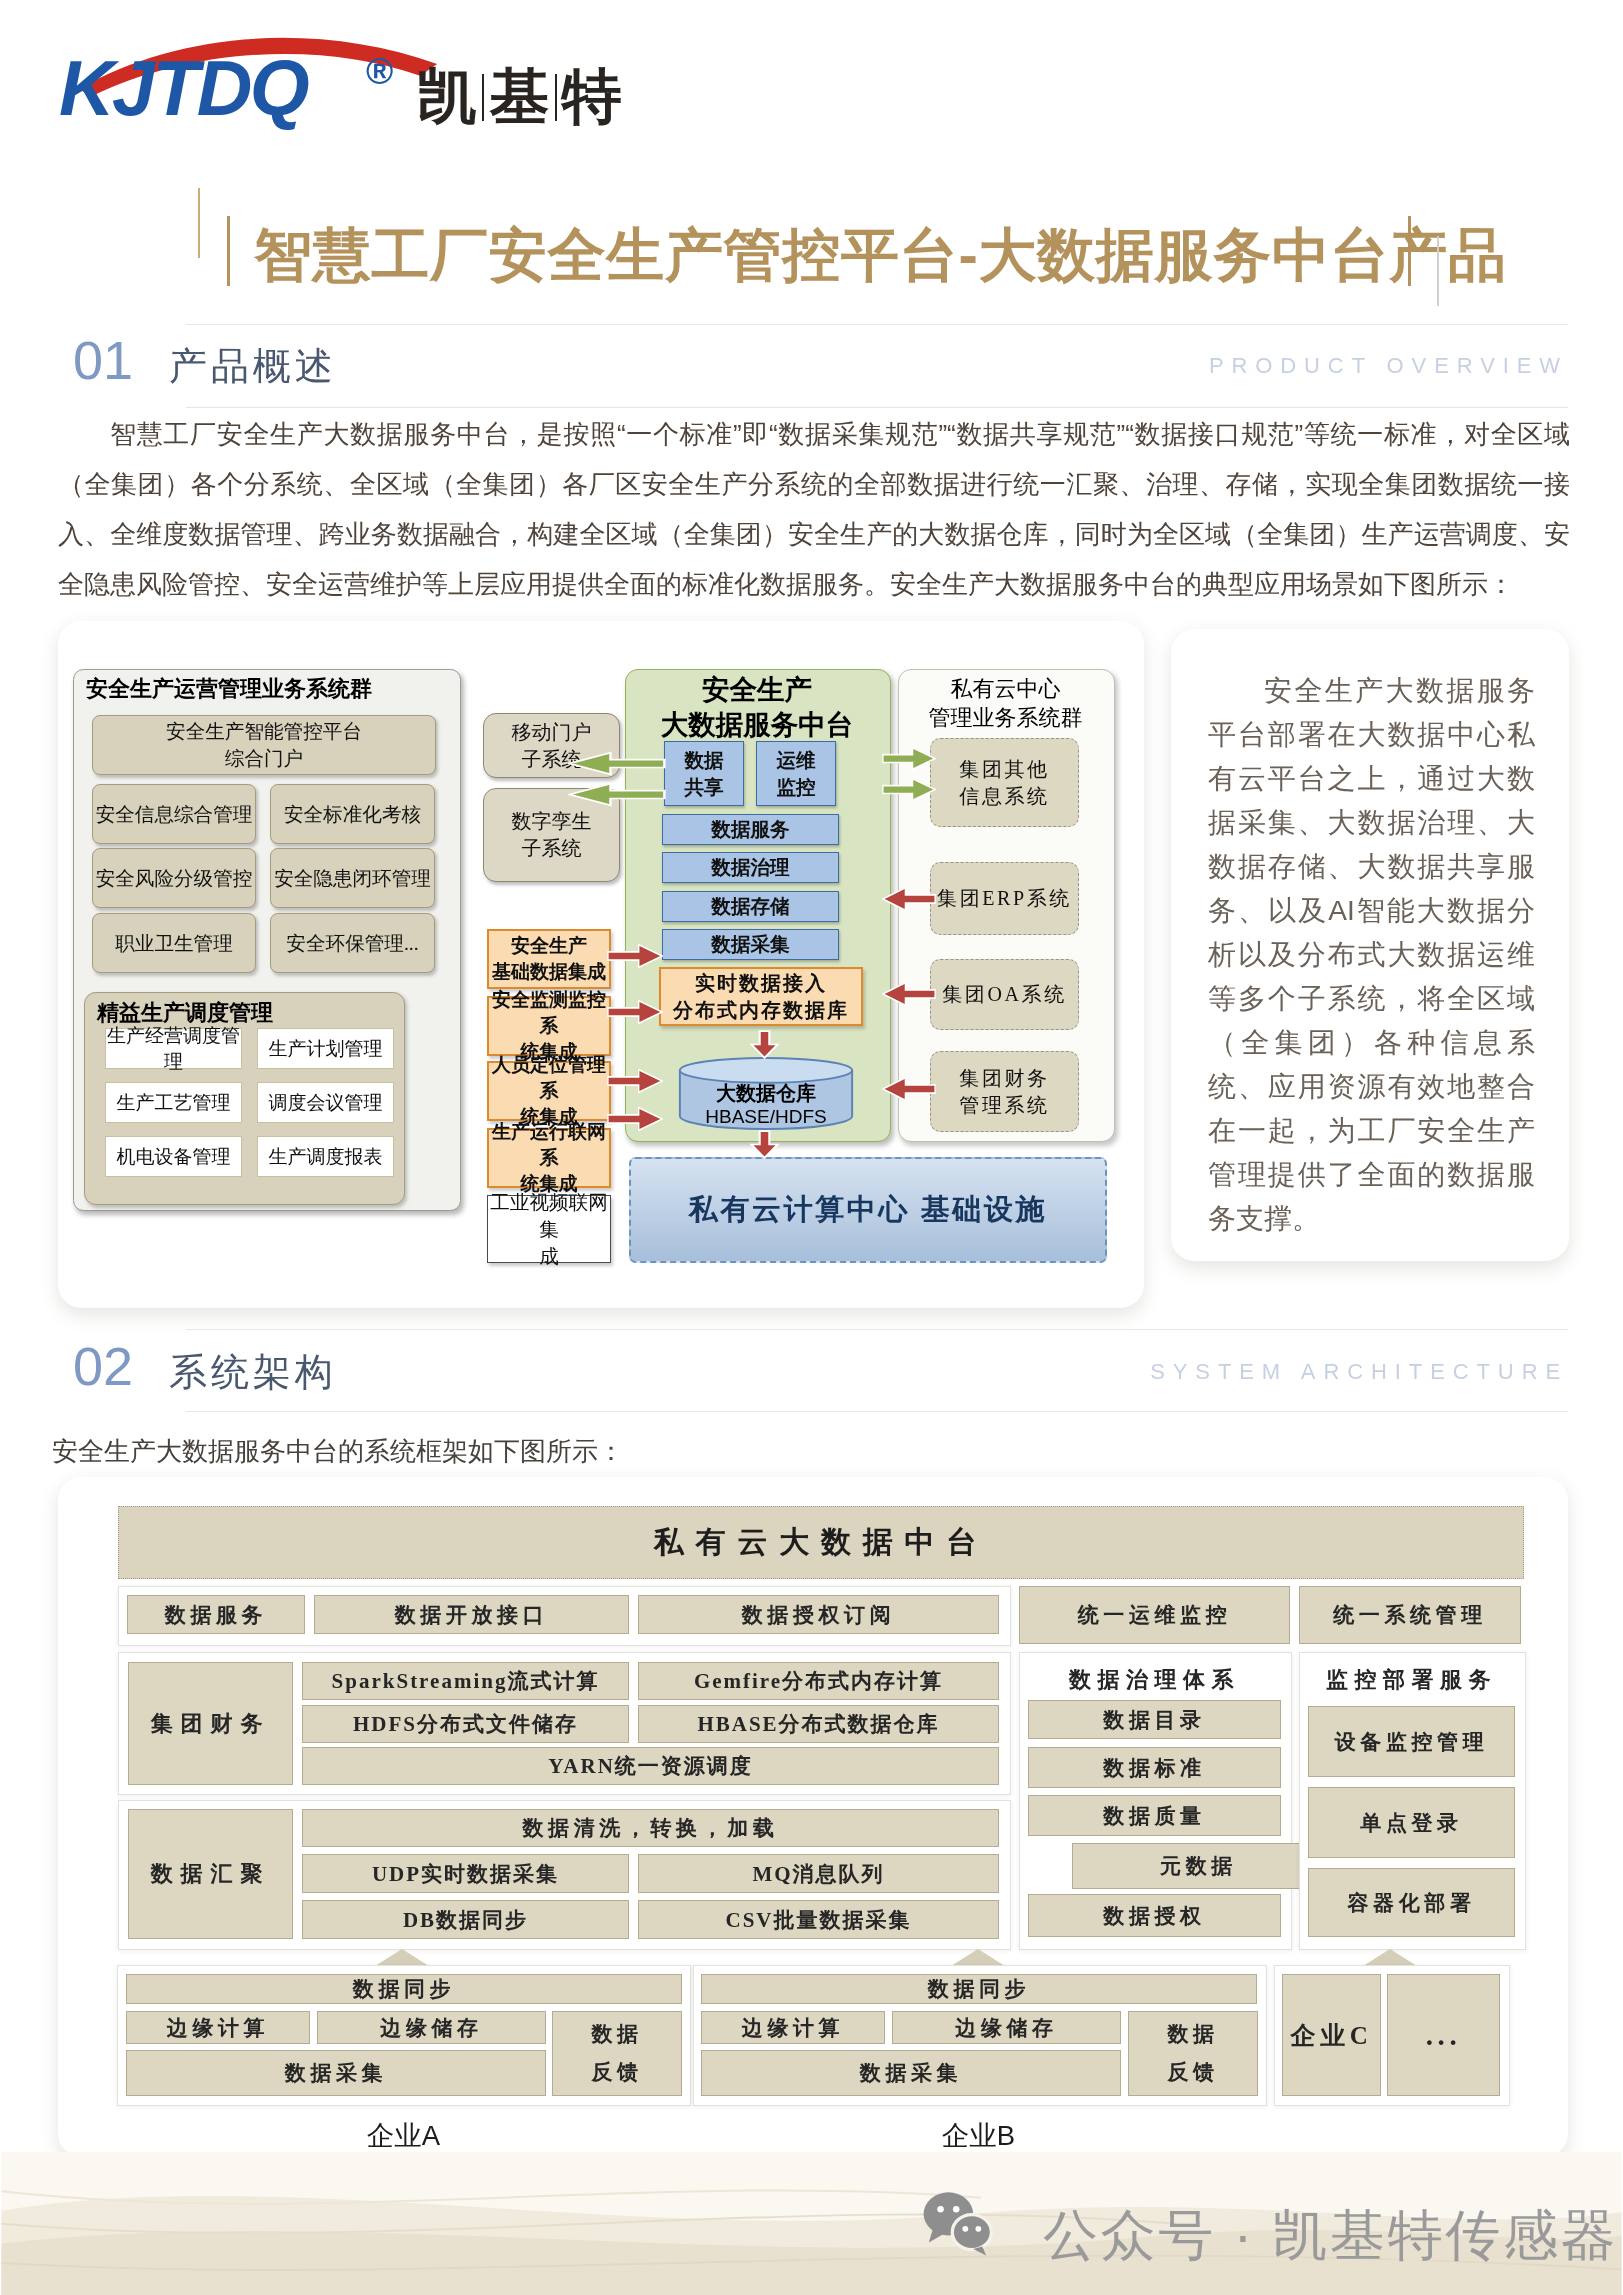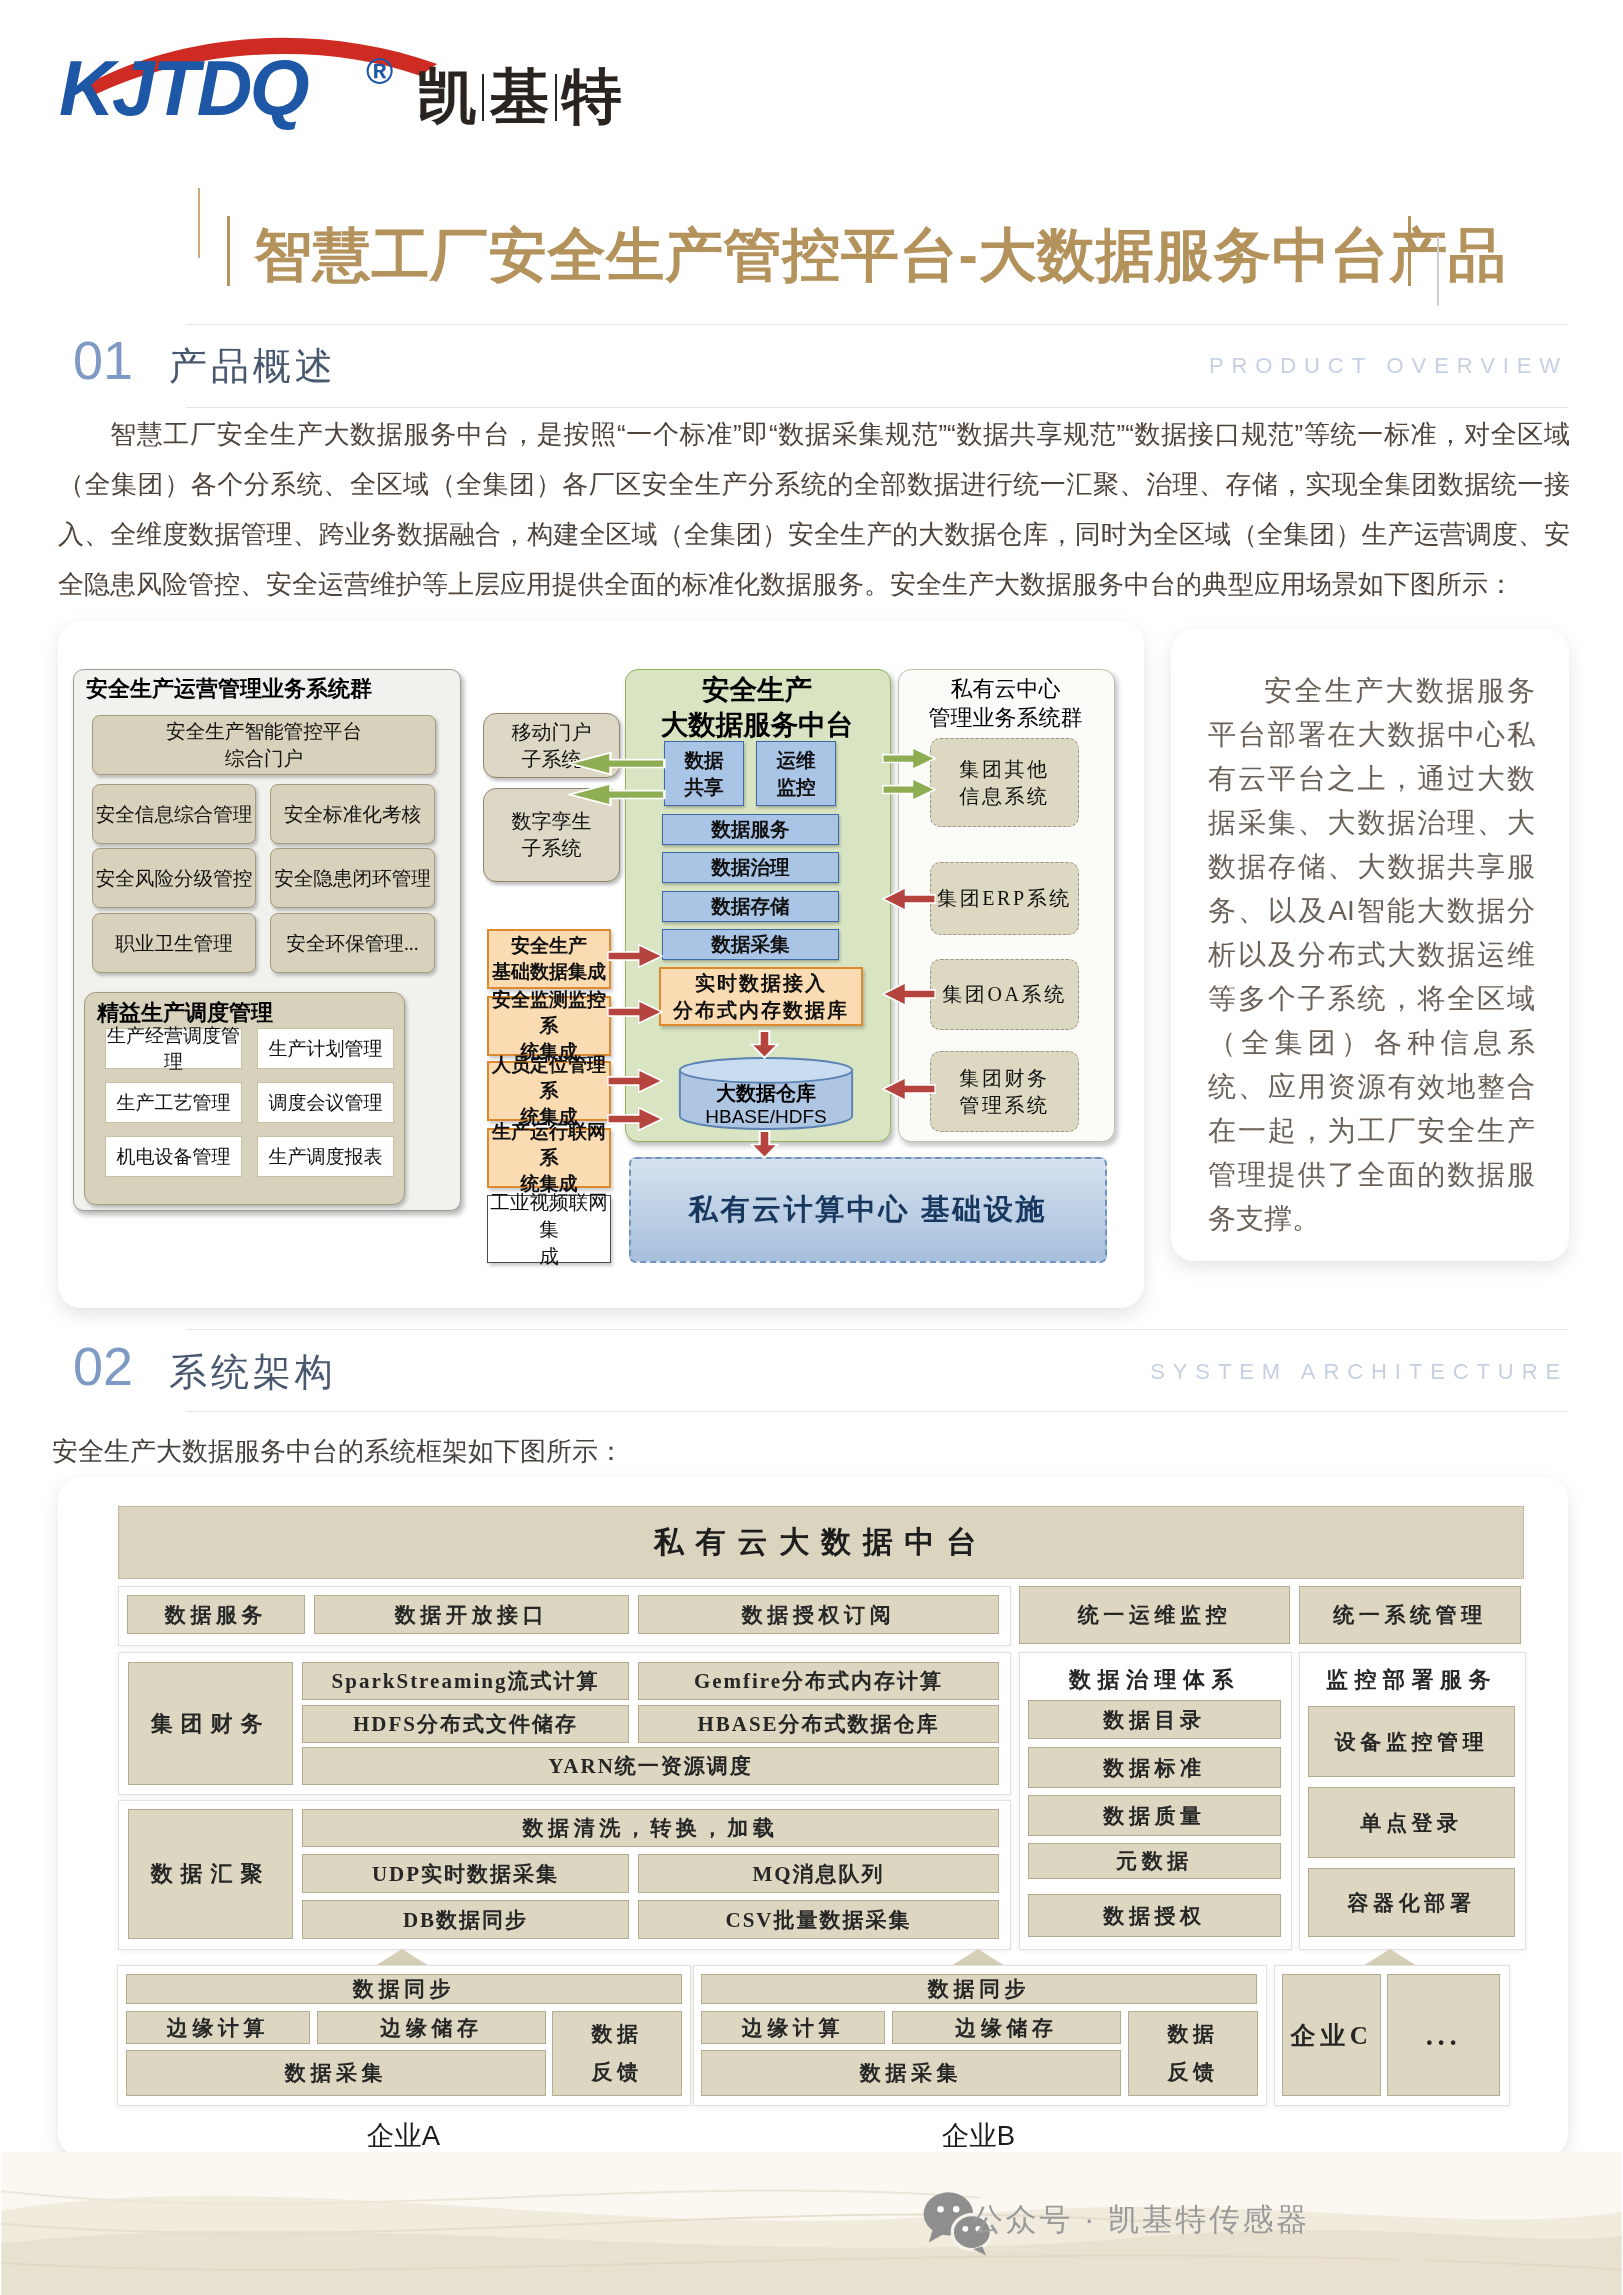--- a/index.html
+++ b/index.html
@@ -258,21 +258,21 @@
   <div class="d2bx flexc" style="left:302px;top:1854px;width:327px;height:39px;letter-spacing:2px">UDP实时数据采集</div>
   <div class="d2bx flexc" style="left:638px;top:1854px;width:361px;height:39px;letter-spacing:2px">MQ消息队列</div>
   <div class="d2bx flexc" style="left:302px;top:1900px;width:327px;height:39px;letter-spacing:2px">DB数据同步</div>
   <div class="d2bx flexc" style="left:638px;top:1900px;width:361px;height:39px;letter-spacing:2px">CSV批量数据采集</div>
 
   <div class="d2panel" style="left:1019px;top:1652px;width:271px;height:296px"></div>
   <div class="d2title" style="left:1019px;top:1665px;width:271px">数据治理体系</div>
   <div class="d2bx flexc" style="left:1028px;top:1700px;width:253px;height:39px">数据目录</div>
   <div class="d2bx flexc" style="left:1028px;top:1747px;width:253px;height:41px">数据标准</div>
   <div class="d2bx flexc" style="left:1028px;top:1795px;width:253px;height:41px">数据质量</div>
-  <div class="d2bx flexc" style="left:1028px;top:1843px;width:253px;height:36px">元数据</div>
+  <div class="d2bx flexc" style="left:1072px;top:1843px;width:253px;height:46px">元数据</div>
   <div class="d2bx flexc" style="left:1028px;top:1894px;width:253px;height:43px">数据授权</div>
 
   <div class="d2panel" style="left:1299px;top:1652px;width:225px;height:296px"></div>
   <div class="d2title" style="left:1299px;top:1665px;width:225px">监控部署服务</div>
   <div class="d2bx flexc" style="left:1308px;top:1706px;width:207px;height:71px">设备监控管理</div>
   <div class="d2bx flexc" style="left:1308px;top:1787px;width:207px;height:71px">单点登录</div>
   <div class="d2bx flexc" style="left:1308px;top:1868px;width:207px;height:69px">容器化部署</div>
 
   <div class="tri" style="left:375px;top:1949px"></div>
   <div class="tri" style="left:951px;top:1949px"></div>
@@ -316,16 +316,16 @@
       <ellipse cx="42" cy="38" rx="38" ry="33" fill="#8E8E8E"></ellipse>
       <polygon points="18,62 12,82 36,68" fill="#8E8E8E"></polygon>
       <circle cx="30" cy="31" r="5" fill="#fff"></circle>
         <circle cx="54" cy="31" r="5" fill="#fff"></circle>
       <ellipse cx="78" cy="66" rx="30" ry="27" fill="#8E8E8E" stroke="#F5F2EA" stroke-width="5"></ellipse>
       <polygon points="94,88 100,102 80,92" fill="#8E8E8E"></polygon>
       <circle cx="68" cy="61" r="4.5" fill="#fff"></circle>
         <circle cx="88" cy="61" r="4.5" fill="#fff"></circle>
     </svg>
   </div>
-  <div class="abs" style="left:972px;top:2199px;font-size:31px;color:#9A9A9A;letter-spacing:2.6px">公众号 · 凯基特传感器</div>
+  <div class="abs" style="left:1043px;top:2199px;font-size:55px;color:#9A9A9A;letter-spacing:2.6px">公众号 · 凯基特传感器</div>
 
 </div>
 
 
 </body></html>

